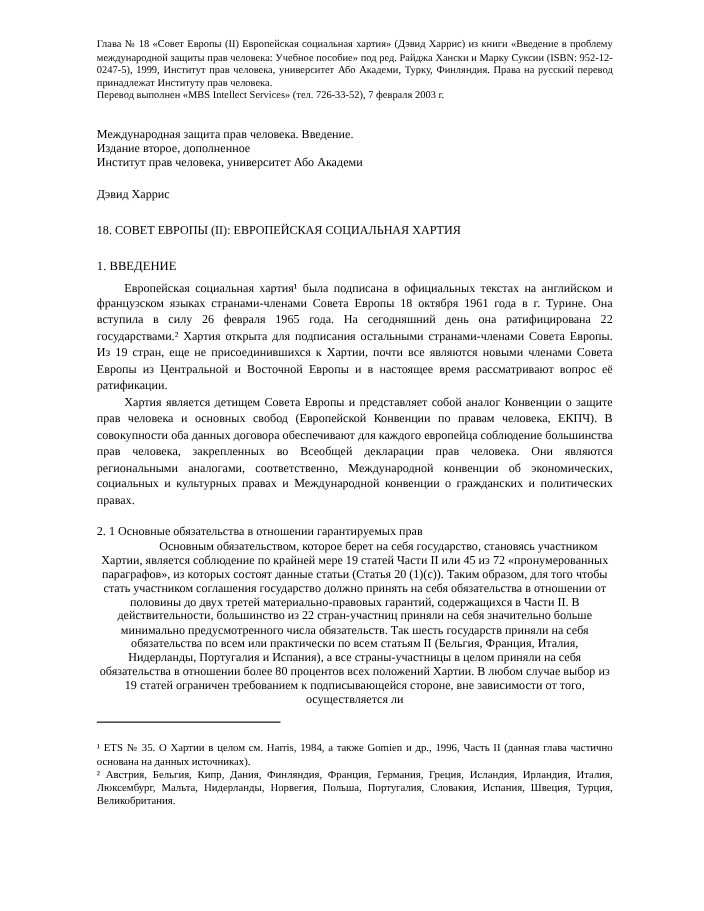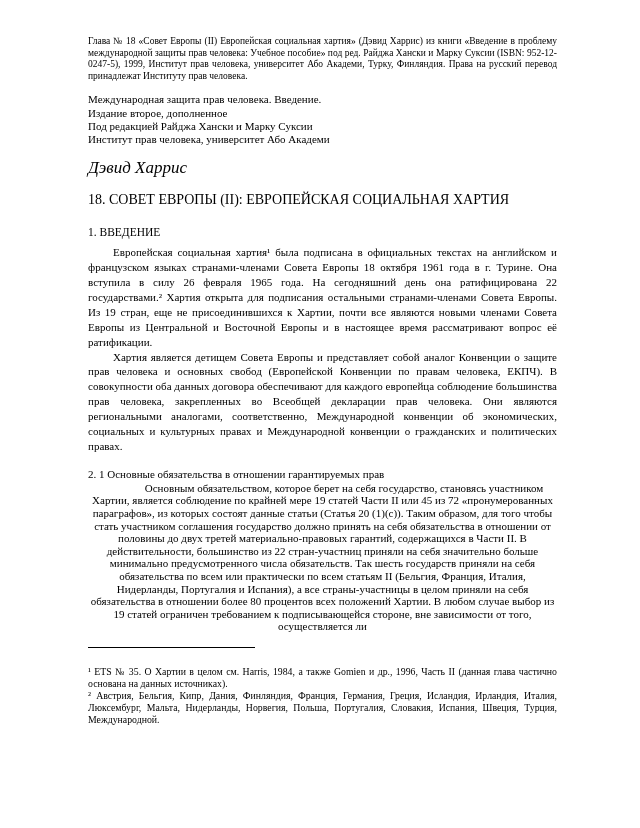--- a/index.html
+++ b/index.html
@@ -25,33 +25,32 @@
   .header-citation {
     font-size: 9.5px;
     line-height: 11.6px;
     text-align: justify;
   }
   .translation-note {
     font-size: 9.5px;
     line-height: 11.6px;
   }
   .front-matter {
-    margin-top: 11px;
+    margin-top: 22px;
     font-size: 11px;
     line-height: 13.2px;
   }
   .author {
     margin-top: 15px;
-    font-size: 17px;
+    font-size: 11px;
     line-height: 13px;
-    font-style: italic;
   }
   .chapter-title {
     margin-top: 19px;
-    font-size: 14px;
+    font-size: 11px;
     line-height: 14px;
   }
   .section-heading {
     margin-top: 18px;
     font-size: 11.5px;
     line-height: 14px;
   }
   .para-justified {
     font-size: 11px;
     line-height: 14.9px;
@@ -92,25 +91,25 @@
   }
 </style>
 </head>
 <body>
 
 <div class="page">
   <div class="content">
 
     <div class="header-citation">Глава № 18 «Совет Европы (II) Европейская социальная хартия» (Дэвид Харрис) из книги «Введение в проблему международной защиты прав человека: Учебное пособие» под ред. Райджа Хански и Марку Суксии (ISBN: 952-12-0247-5), 1999, Институт прав человека, университет Або Академи, Турку, Финляндия. Права на русский перевод принадлежат Институту прав человека.</div>
 
+    <div class="translation-note">Перевод выполнен «MBS Intellect Services» (тел. 726-33-52), 7 февраля 2003 г.</div>
 
     <div class="front-matter">
       <div>Международная защита прав человека. Введение.</div>
       <div>Издание второе, дополненное</div>
-      <div>Под редакцией Райджа Хански и Марку Суксии</div>
       <div>Институт прав человека, университет Або Академи</div>
     </div>
 
     <div class="author">Дэвид Харрис</div>
 
     <div class="chapter-title">18. СОВЕТ ЕВРОПЫ (II): ЕВРОПЕЙСКАЯ СОЦИАЛЬНАЯ ХАРТИЯ</div>
 
     <div class="section-heading">1. ВВЕДЕНИЕ</div>
 
     <div class="para-justified para-first">Европейская социальная хартия¹ была подписана в официальных текстах на английском и французском языках странами-членами Совета Европы 18 октября 1961 года в г. Турине. Она вступила в силу 26 февраля 1965 года. На сегодняшний день она ратифицирована 22 государствами.² Хартия открыта для подписания остальными странами-членами Совета Европы. Из 19 стран, еще не присоединившихся к Хартии, почти все являются новыми членами Совета Европы из Центральной и Восточной Европы и в настоящее время рассматривают вопрос её ратификации.</div>
@@ -119,17 +118,17 @@
 
 
     <div class="subsection-heading">2. 1 Основные обязательства в отношении гарантируемых прав</div>
 
     <div class="para-plain">Основным обязательством, которое берет на себя государство, становясь участником Хартии, является соблюдение по крайней мере 19 статей Части II или 45 из 72 «пронумерованных параграфов», из которых состоят данные статьи (Статья 20 (1)(с)). Таким образом, для того чтобы стать участником соглашения государство должно принять на себя обязательства в отношении от половины до двух третей материально-правовых гарантий, содержащихся в Части II. В действительности, большинство из 22 стран-участниц приняли на себя значительно больше минимально предусмотренного числа обязательств. Так шесть государств приняли на себя обязательства по всем или практически по всем статьям II (Бельгия, Франция, Италия, Нидерланды, Португалия и Испания), а все страны-участницы в целом приняли на себя обязательства в отношении более 80 процентов всех положений Хартии. В любом случае выбор из 19 статей ограничен требованием к подписывающейся стороне, вне зависимости от того, осуществляется ли</div>
 
     <div class="footnote-separator"></div>
 
     <div class="footnotes">
       <div class="footnote">¹ ETS № 35. О Хартии в целом см. Harris, 1984, а также Gomien и др., 1996, Часть II (данная глава частично основана на данных источниках).</div>
-      <div class="footnote">² Австрия, Бельгия, Кипр, Дания, Финляндия, Франция, Германия, Греция, Исландия, Ирландия, Италия, Люксембург, Мальта, Нидерланды, Норвегия, Польша, Португалия, Словакия, Испания, Швеция, Турция, Международной.</div>
+      <div class="footnote">² Австрия, Бельгия, Кипр, Дания, Финляндия, Франция, Германия, Греция, Исландия, Ирландия, Италия, Люксембург, Мальта, Нидерланды, Норвегия, Польша, Португалия, Словакия, Испания, Швеция, Турция, Великобритания.</div>
     </div>
 
   </div>
 </div>
 
 </body></html>

